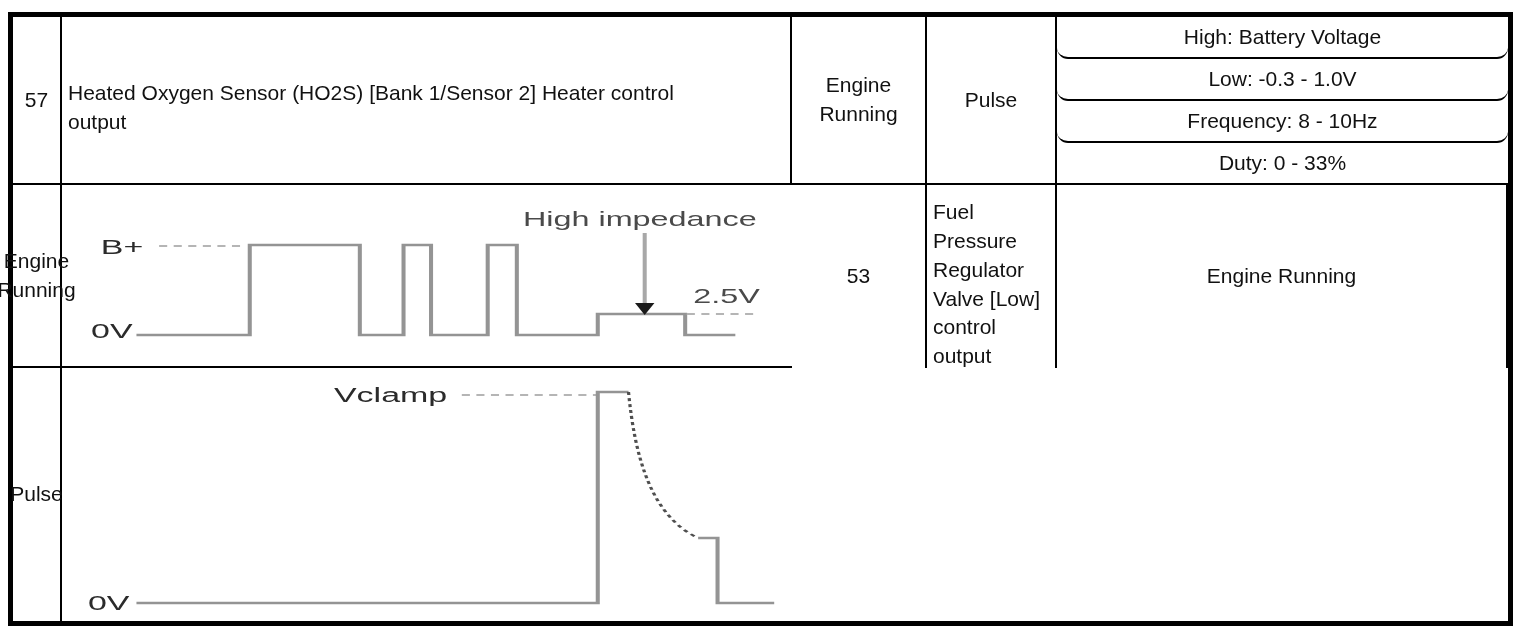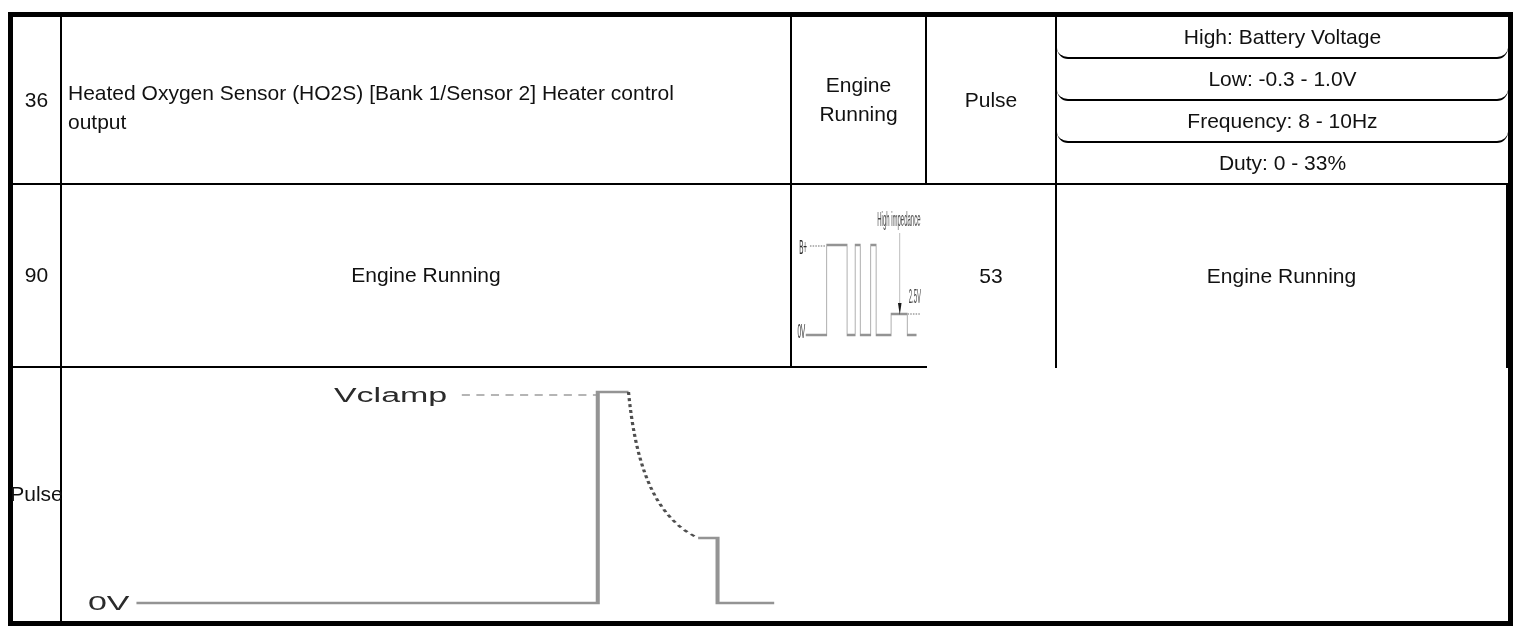--- a/index.html
+++ b/index.html
@@ -63,21 +63,21 @@
   .wf-decay { stroke: #4f4f4f; stroke-width: 2; fill: none; stroke-dasharray: 3 3; }
   .wf-label { font-family: "Liberation Sans", sans-serif; font-size: 21px; fill: #2b2b2b; }
   .wf-note { font-family: "Liberation Sans", sans-serif; font-size: 20px; fill: #4a4a4a; }
 </style>
 </head>
 <body>
 
 <div class="tbl">
 
   <div class="cell pin">
-    <span>36</span>
+    <span>57</span>
   </div>
   <div class="cell desc">
     <span class="desc-text">Heated Oxygen Sensor (HO2S) [Bank 1/Sensor 2] Heater control output</span>
   </div>
   <div class="cell cond">
     <span>Engine Running</span>
   </div>
   <div class="cell sig">
     <span>Pulse</span>
   </div>
@@ -89,23 +89,20 @@
       <span>Low: -0.3 - 1.0V</span>
     </div>
     <div class="spec-row">
       <span>Frequency: 8 - 10Hz</span>
     </div>
     <div class="spec-row">
       <span>Duty: 0 - 33%</span>
     </div>
   </div>
 
-  <div class="cell pin">
-    <span>90</span>
-  </div>
   <div class="cell cond">
     <span>Engine Running</span>
   </div>
   <div class="cell wave lastcol">
     <svg viewBox="0 0 451 181" preserveAspectRatio="none">
 
       <line class="wf-dash" x1="60" y1="61" x2="114" y2="61"></line>
 
       <path class="wf-line" d="M46,150 H116 V60 H184 V150 H211 V60 H228 V150 H263 V60 H281 V150 H331 V129 H385 V150 H416"></path>
 
@@ -116,20 +113,23 @@
 
       <text class="wf-label" x="24" y="69">B+</text>
       <text class="wf-label" x="18" y="153">0V</text>
       <text class="wf-note" x="357" y="41" text-anchor="middle">High impedance</text>
       <text class="wf-note" x="390" y="118">2.5V</text>
     </svg>
   </div>
 
   <div class="cell pin lastrow">
     <span>53</span>
+  </div>
+  <div class="cell desc lastrow">
+    <span class="desc-text">Fuel Pressure Regulator Valve [Low] control output</span>
   </div>
   <div class="cell cond lastrow">
     <span>Engine Running</span>
   </div>
   <div class="cell sig lastrow">
     <span>Pulse</span>
   </div>
   <div class="cell wave lastcol lastrow">
     <svg viewBox="0 0 451 253" preserveAspectRatio="none">
 

